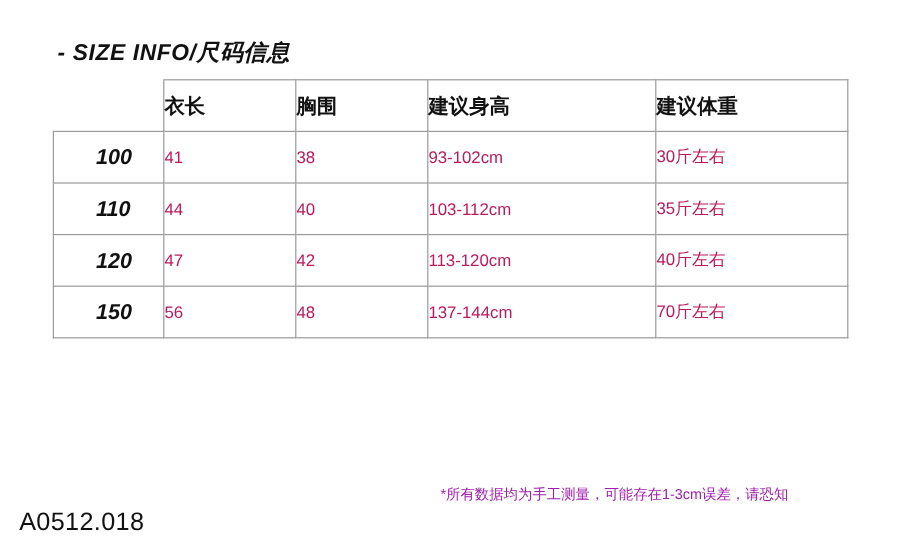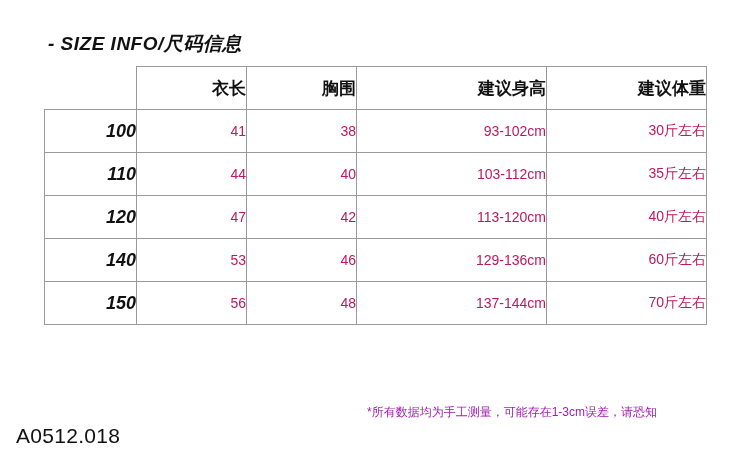--- a/index.html
+++ b/index.html
@@ -34,21 +34,21 @@
   .size-table {
     position: absolute;
     left: 44px;
     top: 66px;
     width: 662px;
     border-collapse: collapse;
     table-layout: fixed;
   }
   .size-table td, .size-table th {
     border: 1px solid #9a9a9a;
-    text-align: right;
+    text-align: left;
     vertical-align: middle;
     padding: 0;
     font-weight: normal;
     margin-left: 20px;
   }
   .size-table thead th {
     height: 42px;
     font-size: 17px;
     font-weight: bold;
     color: #111111;
@@ -63,20 +63,21 @@
   }
   .size-table tbody td {
     font-size: 14px;
     color: #be185d;
   }
   .size-table tbody td.size-cell {
     font-size: 18px;
     font-weight: bold;
     font-style: italic;
     color: #111111;
+    padding-left: 35px;
   }
   col.c-size { width: 92px; }
   col.c-len  { width: 110px; }
   col.c-bust { width: 110px; }
   col.c-hei  { width: 190px; }
   col.c-wei  { width: 160px; }
 
   .note {
     position: absolute;
     right: 44px;
@@ -134,27 +135,20 @@
         <td>35斤左右</td>
       </tr>
       <tr>
         <td class="size-cell">120</td>
         <td>47</td>
         <td>42</td>
         <td>113-120cm</td>
         <td>40斤左右</td>
       </tr>
       <tr>
-        <td class="size-cell">140</td>
-        <td>53</td>
-        <td>46</td>
-        <td>129-136cm</td>
-        <td>60斤左右</td>
-      </tr>
-      <tr>
         <td class="size-cell">150</td>
         <td>56</td>
         <td>48</td>
         <td>137-144cm</td>
         <td>70斤左右</td>
       </tr>
     </tbody>
   </table>
 
   <div class="note">*所有数据均为手工测量，可能存在1-3cm误差，请恐知</div>

